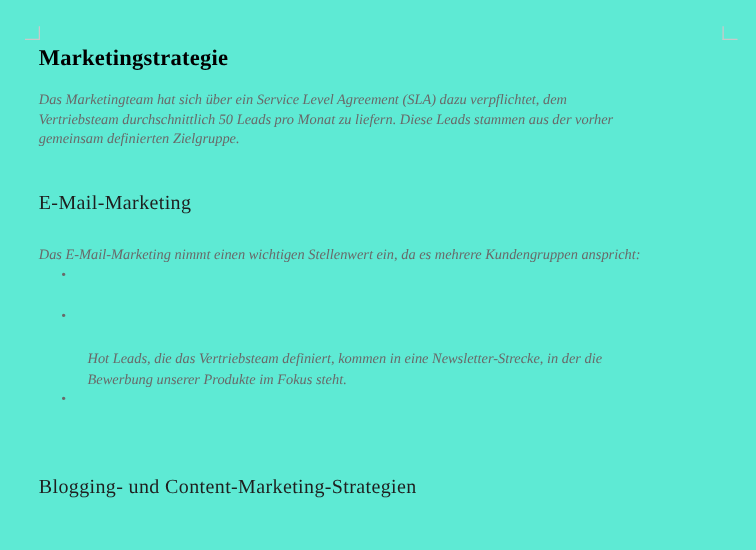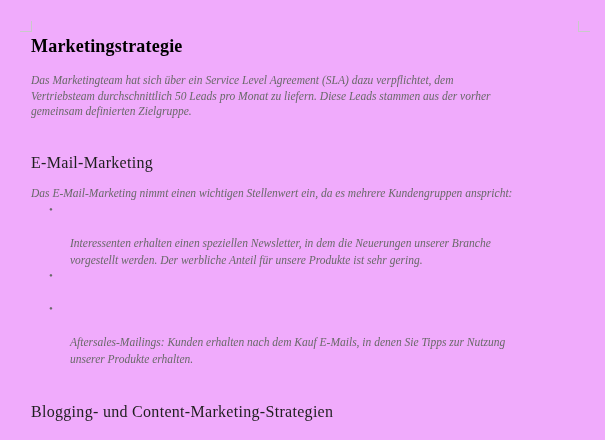--- a/index.html
+++ b/index.html
@@ -9,21 +9,21 @@
     --boundary: #c9c9c9;
   }
   html, body { margin: 0; padding: 0; }
   body {
     width: 605px; height: 440px;
     background: #ffffff;
     font-family: "Liberation Serif", "DejaVu Serif", serif;
     overflow: hidden;
     position: relative;
   }
-  .page { position: absolute; inset: 0; background: #f0abfc; }
+  .page { position: absolute; inset: 0; background: #5eead4; }
 
   
   .boundary { position: absolute; width: 11px; height: 10px; }
   .boundary.tl { left: 20px; top: 21px; border-right: 1px solid var(--boundary); border-bottom: 1px solid var(--boundary); }
   .boundary.tr { left: 578px; top: 21px; border-left: 1px solid var(--boundary); border-bottom: 1px solid var(--boundary); }
 
   .content { position: absolute; left: 31px; top: 36px; width: 547px; }
 
   .doc-title {
     margin: 0;
@@ -41,21 +41,21 @@
   }
   .subheading {
     margin: 0;
     font-size: 16px; line-height: 16px;
     font-weight: normal;
     color: var(--heading);
     letter-spacing: 0.3px;
   }
   .mt-para1 { margin-top: 16px; font-family: Liberation Serif, serif; }
   .mt-h2a   { margin-top: 35px; }
-  .mt-intro { margin-top: 15px; }
+  .mt-intro { margin-top: 26px; }
   .mt-h2b   { margin-top: 37px; }
 
   ul.bullets { list-style: none; margin: 1px 0 0 0; padding: 0; }
   ul.bullets li {
     position: relative;
     padding-left: 39px;
     font-size: 11.5px; line-height: 16.5px;
     font-style: italic;
     color: var(--body);
     white-space: pre-line;
@@ -83,29 +83,27 @@
 Vertriebsteam durchschnittlich 50 Leads pro Monat zu liefern. Diese Leads stammen aus der vorher
 gemeinsam definierten Zielgruppe.</p>
 
     <h2 class="subheading mt-h2a">E-Mail-Marketing</h2>
 
     <p class="para mt-intro">Das E-Mail-Marketing nimmt einen wichtigen Stellenwert ein, da es mehrere Kundengruppen anspricht:</p>
 
     <ul class="bullets">
       <li>
         <span class="marker">•</span>
-        <span>Interessenten erhalten einen speziellen Newsletter, in dem die Neuerungen unserer Branche
-vorgestellt werden. Der werbliche Anteil für unsere Produkte ist sehr gering.</span>
       </li>
       <li>
         <span class="marker">•</span>
+        <span>Hot Leads, die das Vertriebsteam definiert, kommen in eine Newsletter-Strecke, in der die
+Bewerbung unserer Produkte im Fokus steht.</span>
       </li>
       <li>
         <span class="marker">•</span>
-        <span>Aftersales-Mailings: Kunden erhalten nach dem Kauf E-Mails, in denen Sie Tipps zur Nutzung
-unserer Produkte erhalten.</span>
       </li>
     </ul>
 
     <h2 class="subheading mt-h2b">Blogging- und Content-Marketing-Strategien</h2>
 
   </div>
 </div>
 
 </body></html>

